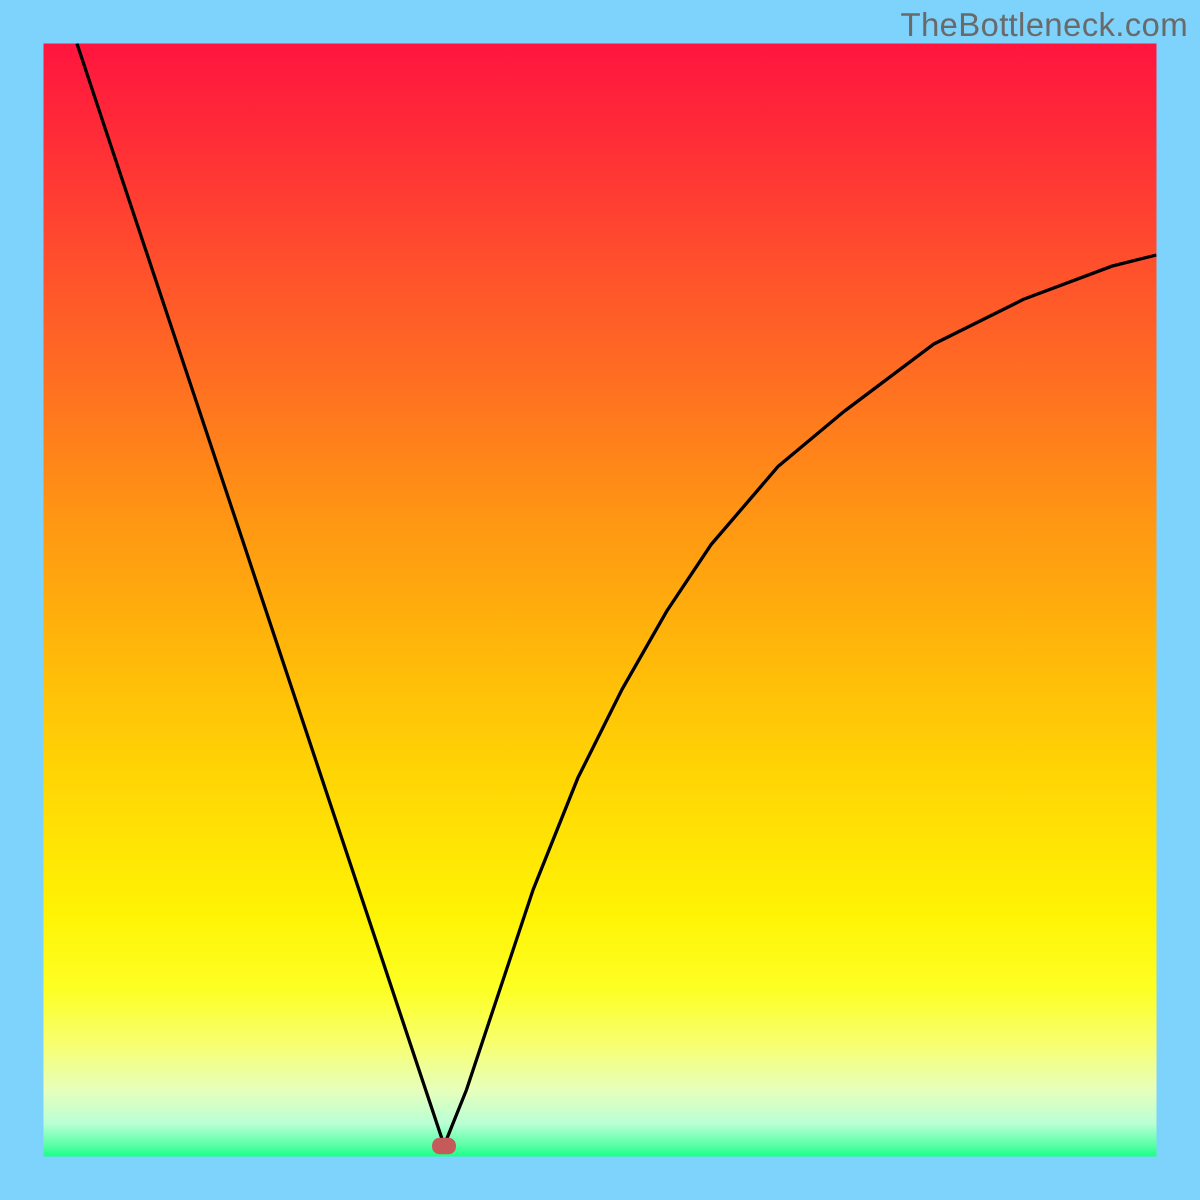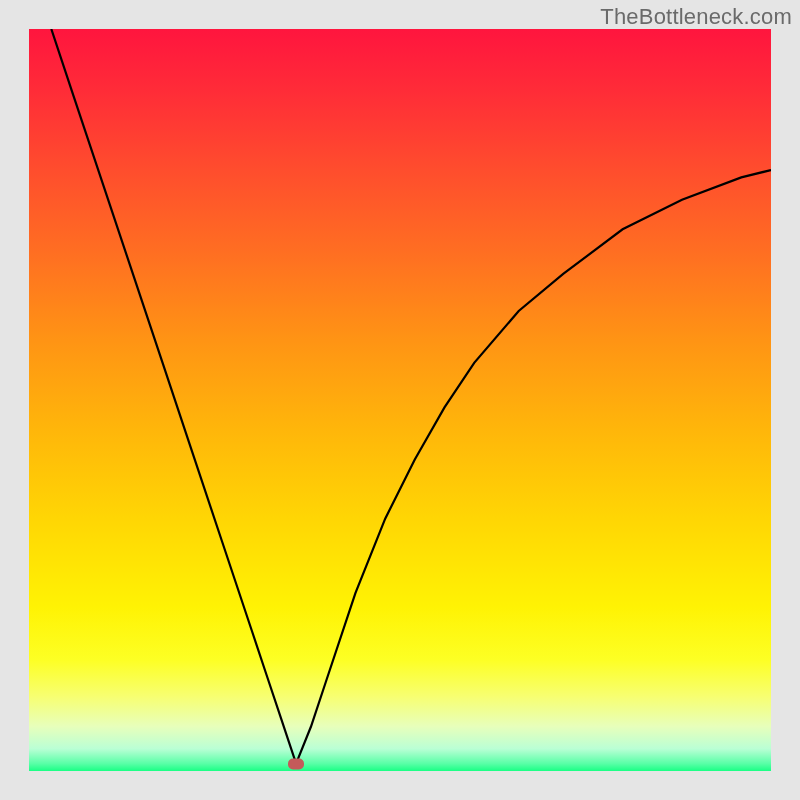--- a/index.html
+++ b/index.html
@@ -8,21 +8,21 @@
     width: 800px;
     height: 800px;
     overflow: hidden;
     background: #000;
     font-family: Arial, Helvetica, sans-serif;
   }
   .frame {
     position: relative;
     width: 800px;
     height: 800px;
-    background: #e5e5e5;
+    background: #7dd3fc;
   }
   .plot {
     position: absolute;
     left: 29px;
     top: 29px;
     width: 742px;
     height: 742px;
     background: linear-gradient(to bottom,
       #ff153e 0%,
       #ff2b38 8%,

